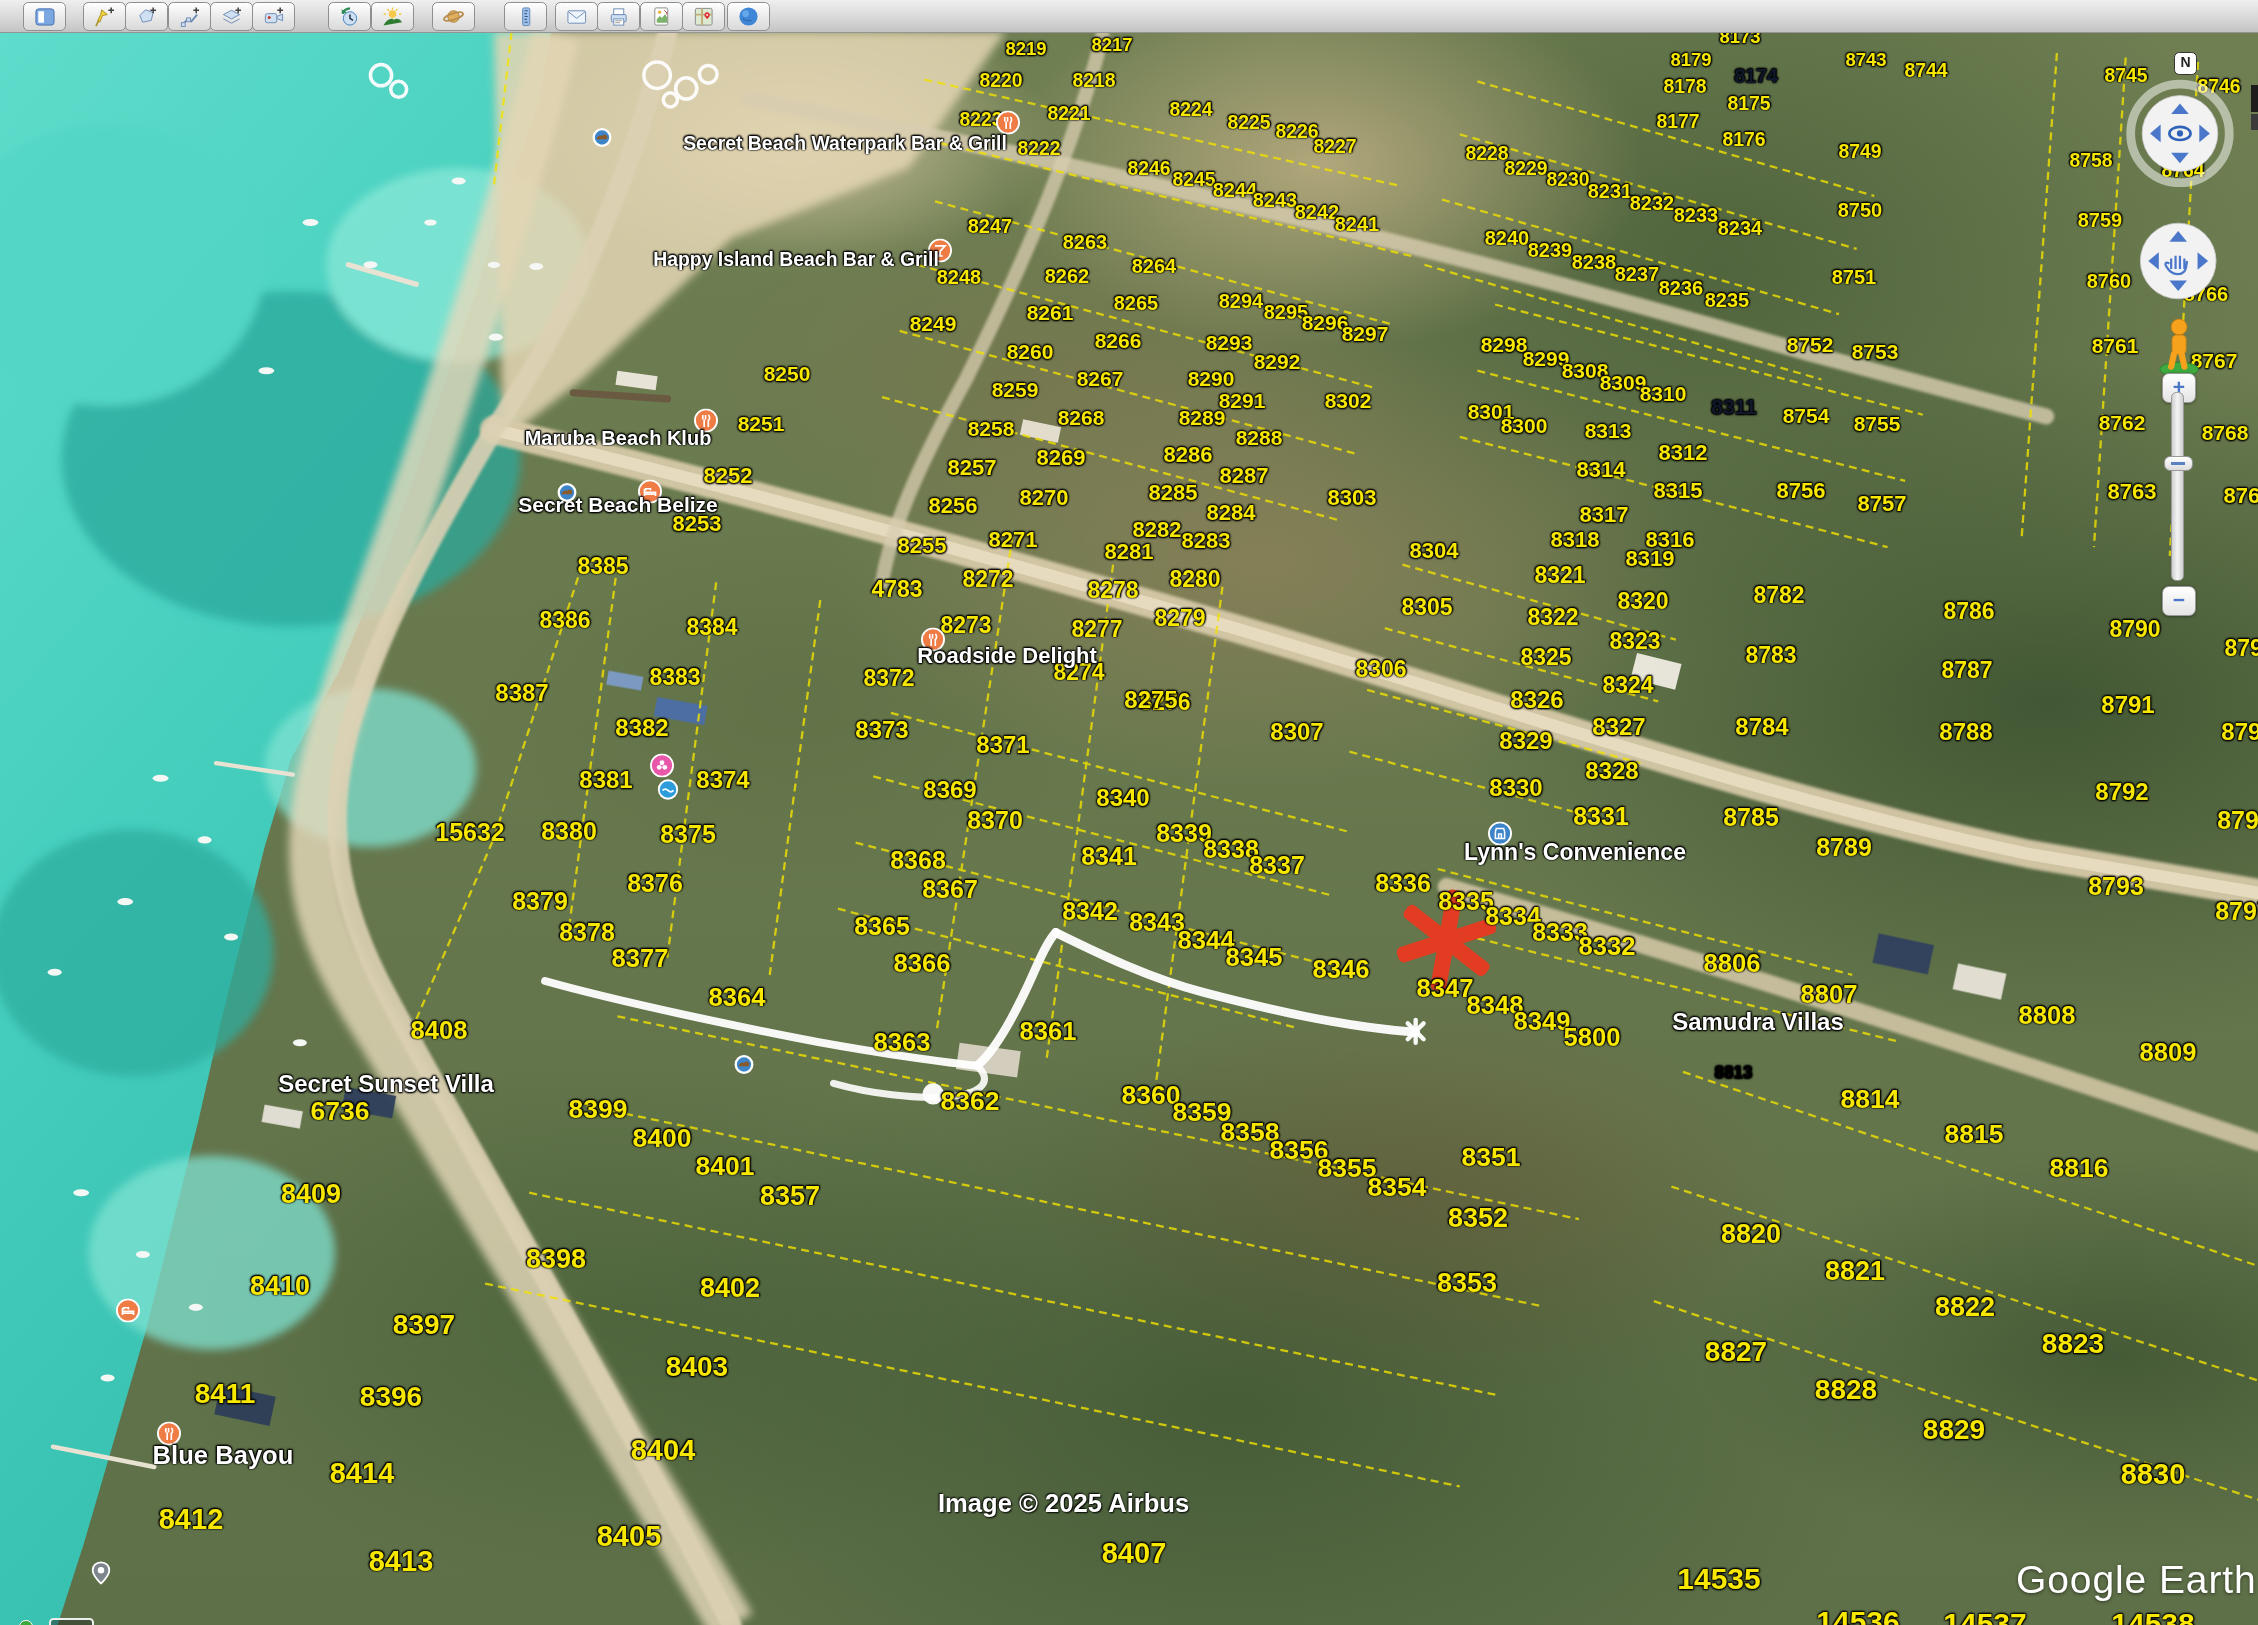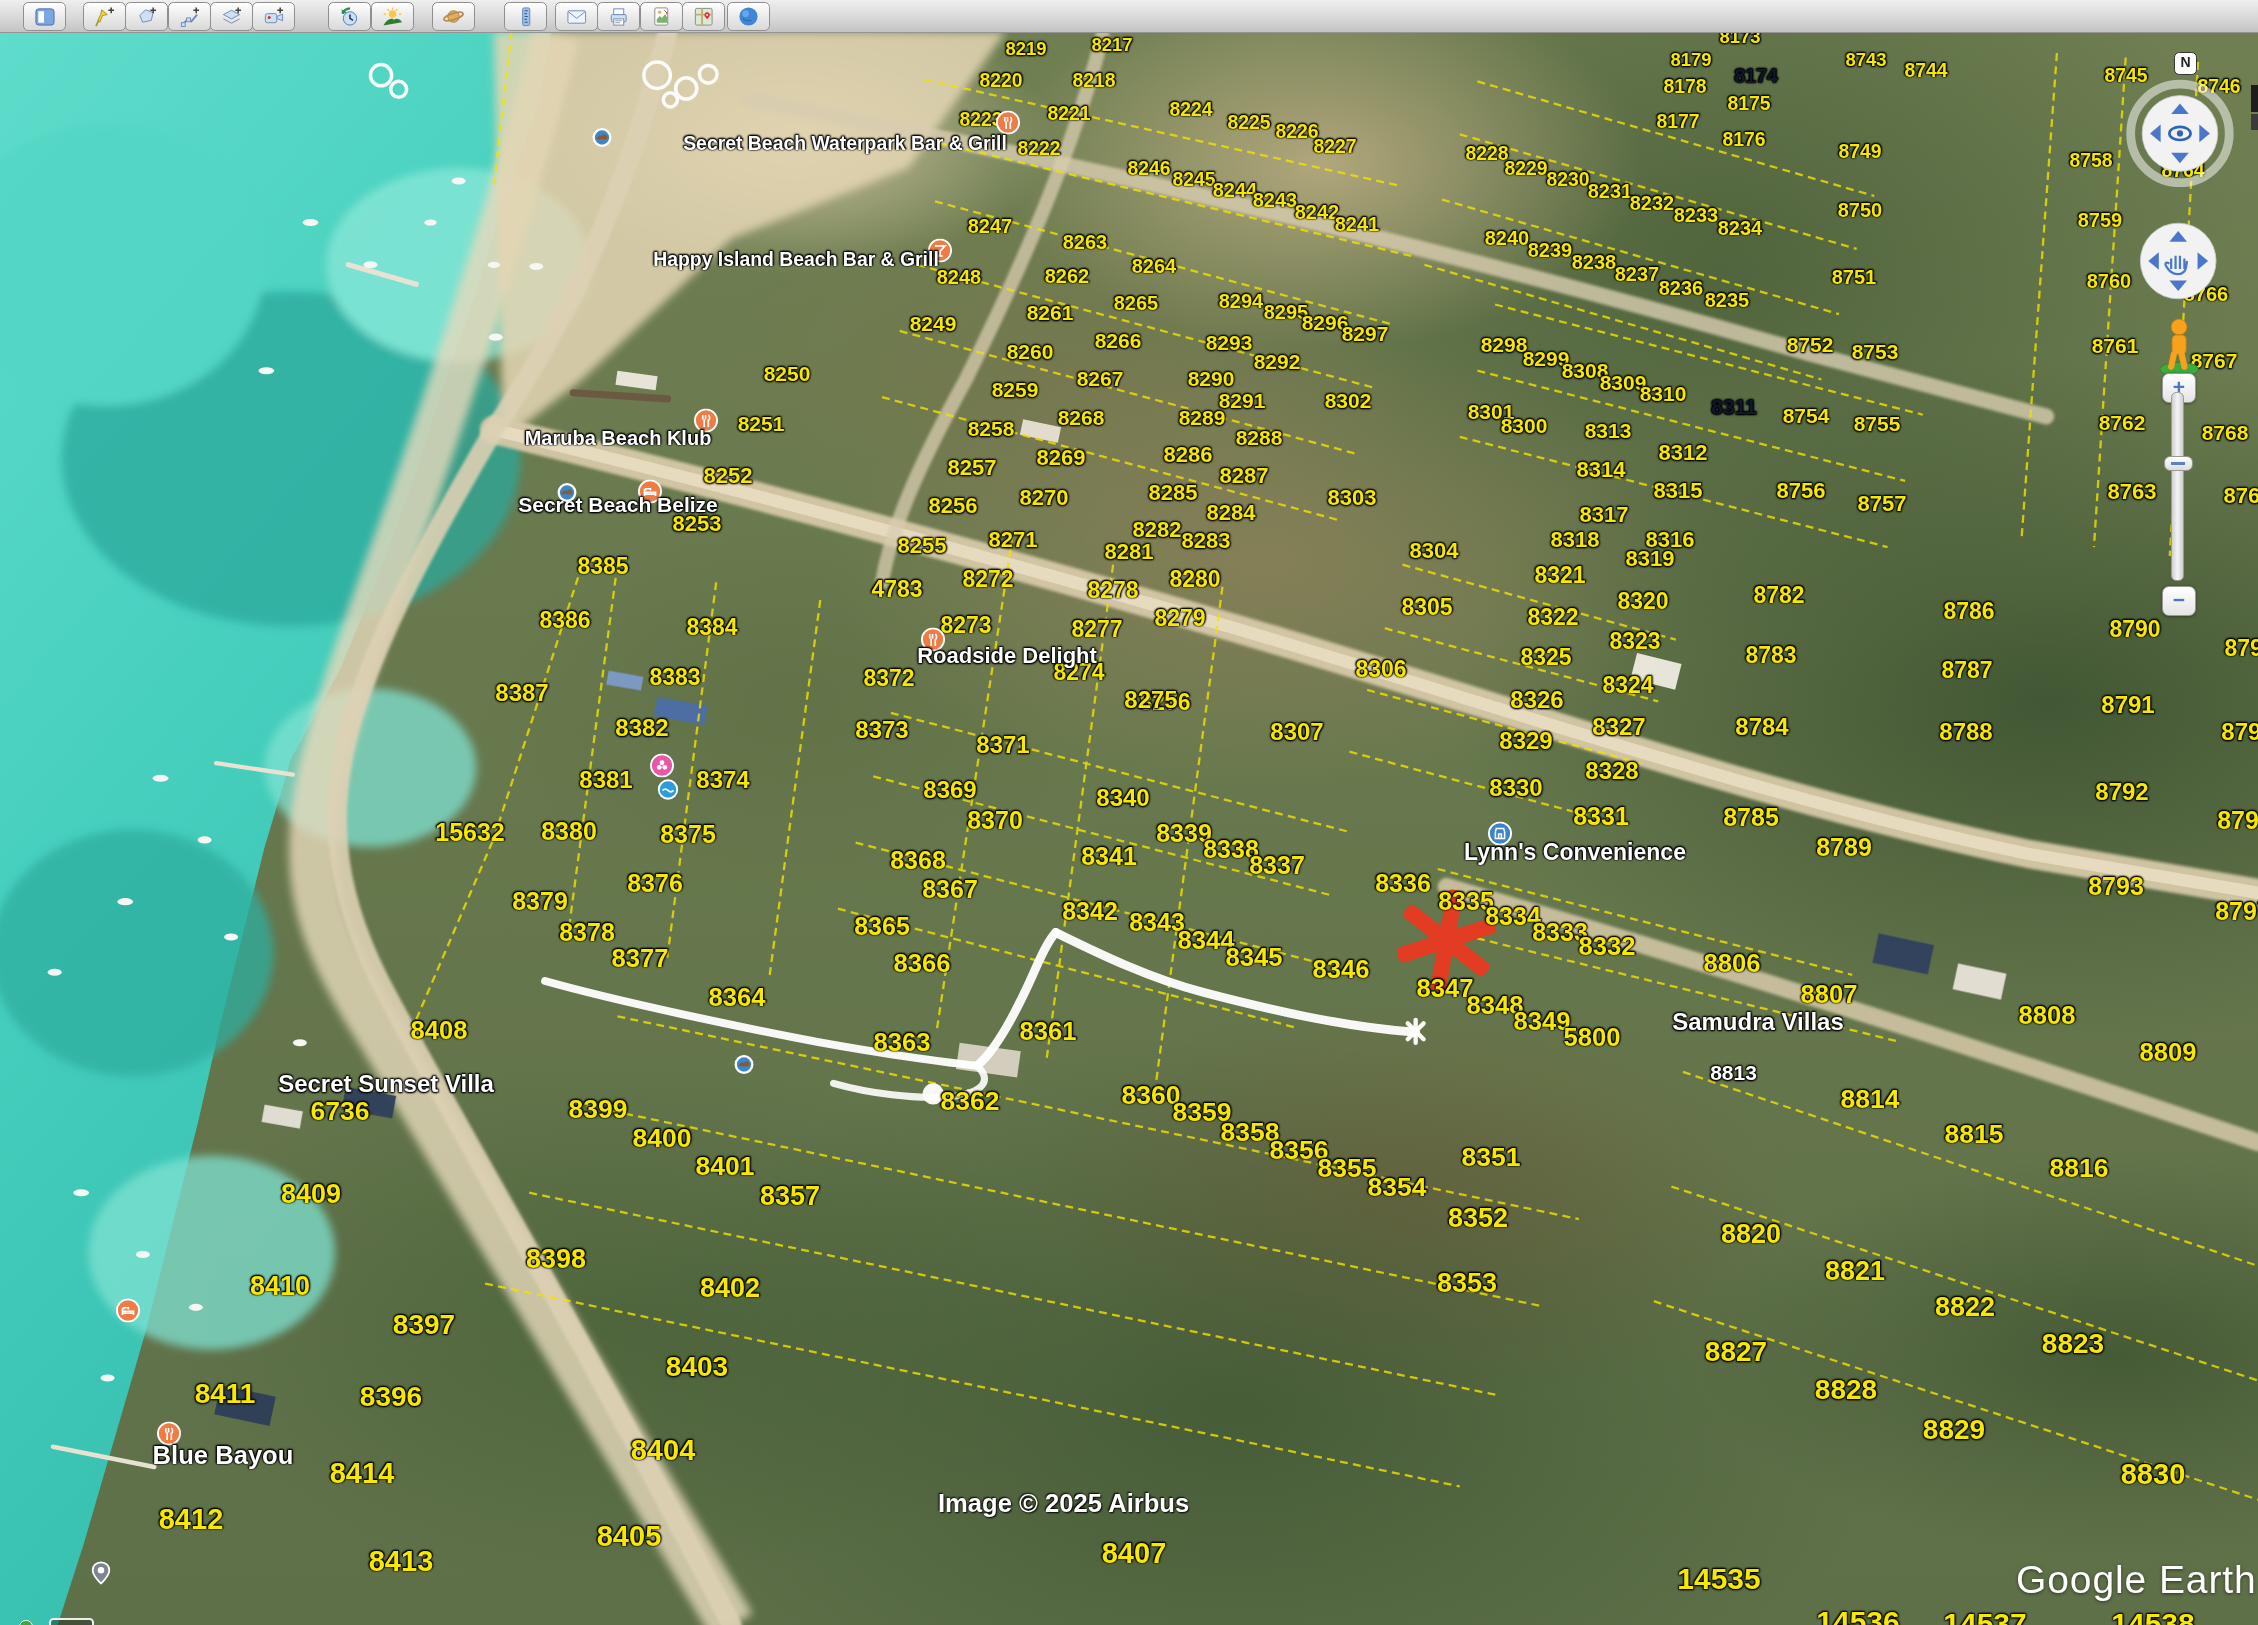--- a/index.html
+++ b/index.html
@@ -414,21 +414,21 @@
     <span class="parcel" style="left: 1466px; top: 901px; color: rgb(248, 232, 0); font-size: 25px;">8335</span>
     <span class="parcel" style="left: 1513px; top: 916px; color: rgb(248, 232, 0); font-size: 25px;">8334</span>
     <span class="parcel" style="left: 1560px; top: 932px; color: rgb(248, 232, 0); font-size: 25px;">8333</span>
     <span class="parcel" style="left: 1607px; top: 946px; color: rgb(248, 232, 0); font-size: 25.6px;">8332</span>
     <span class="parcel" style="left: 1445px; top: 988px; color: rgb(248, 232, 0); font-size: 25.6px;">8347</span>
     <span class="parcel" style="left: 1495px; top: 1005px; color: rgb(248, 232, 0); font-size: 25.6px;">8348</span>
     <span class="parcel" style="left: 1542px; top: 1021px; color: rgb(248, 232, 0); font-size: 25.6px;">8349</span>
     <span class="parcel" style="left: 1592px; top: 1037px; color: rgb(248, 232, 0); font-size: 25.6px;">5800</span>
     <span class="parcel" style="left: 1732px; top: 963px; color: rgb(248, 232, 0); font-size: 25.6px;">8806</span>
     <span class="parcel" style="left: 1829px; top: 994px; color: rgb(248, 232, 0); font-size: 25.6px;">8807</span>
-    <span class="parcel" style="left: 1719px; top: 1073px; color: #ffffff; font-size: 21px; padding-left: 29px;">8813</span>
+    <span class="parcel" style="left: 1719px; top: 1073px; color: #000000; font-size: 17px; padding-left: 29px;">8813</span>
     <span class="parcel" style="left: 2047px; top: 1015px; color: rgb(248, 232, 0); font-size: 25.6px;">8808</span>
     <span class="parcel" style="left: 2168px; top: 1052px; color: rgb(248, 232, 0); font-size: 25.6px;">8809</span>
     <span class="parcel" style="left: 1870px; top: 1099px; color: rgb(248, 232, 0); font-size: 26.5px;">8814</span>
     <span class="parcel" style="left: 1974px; top: 1134px; color: rgb(248, 232, 0); font-size: 26.5px;">8815</span>
     <span class="parcel" style="left: 2079px; top: 1168px; color: rgb(248, 232, 0); font-size: 26.5px;">8816</span>
     <span class="parcel" style="left: 439px; top: 1030px; color: rgb(248, 232, 0); font-size: 25.6px;">8408</span>
     <span class="parcel" style="left: 340px; top: 1111px; color: rgb(248, 232, 0); font-size: 26.5px;">6736</span>
     <span class="parcel" style="left: 311px; top: 1194px; color: rgb(248, 232, 0); font-size: 27px;">8409</span>
     <span class="parcel" style="left: 280px; top: 1286px; color: rgb(248, 232, 0); font-size: 27px;">8410</span>
     <span class="parcel" style="left: 598px; top: 1109px; color: rgb(248, 232, 0); font-size: 26.5px;">8399</span>

